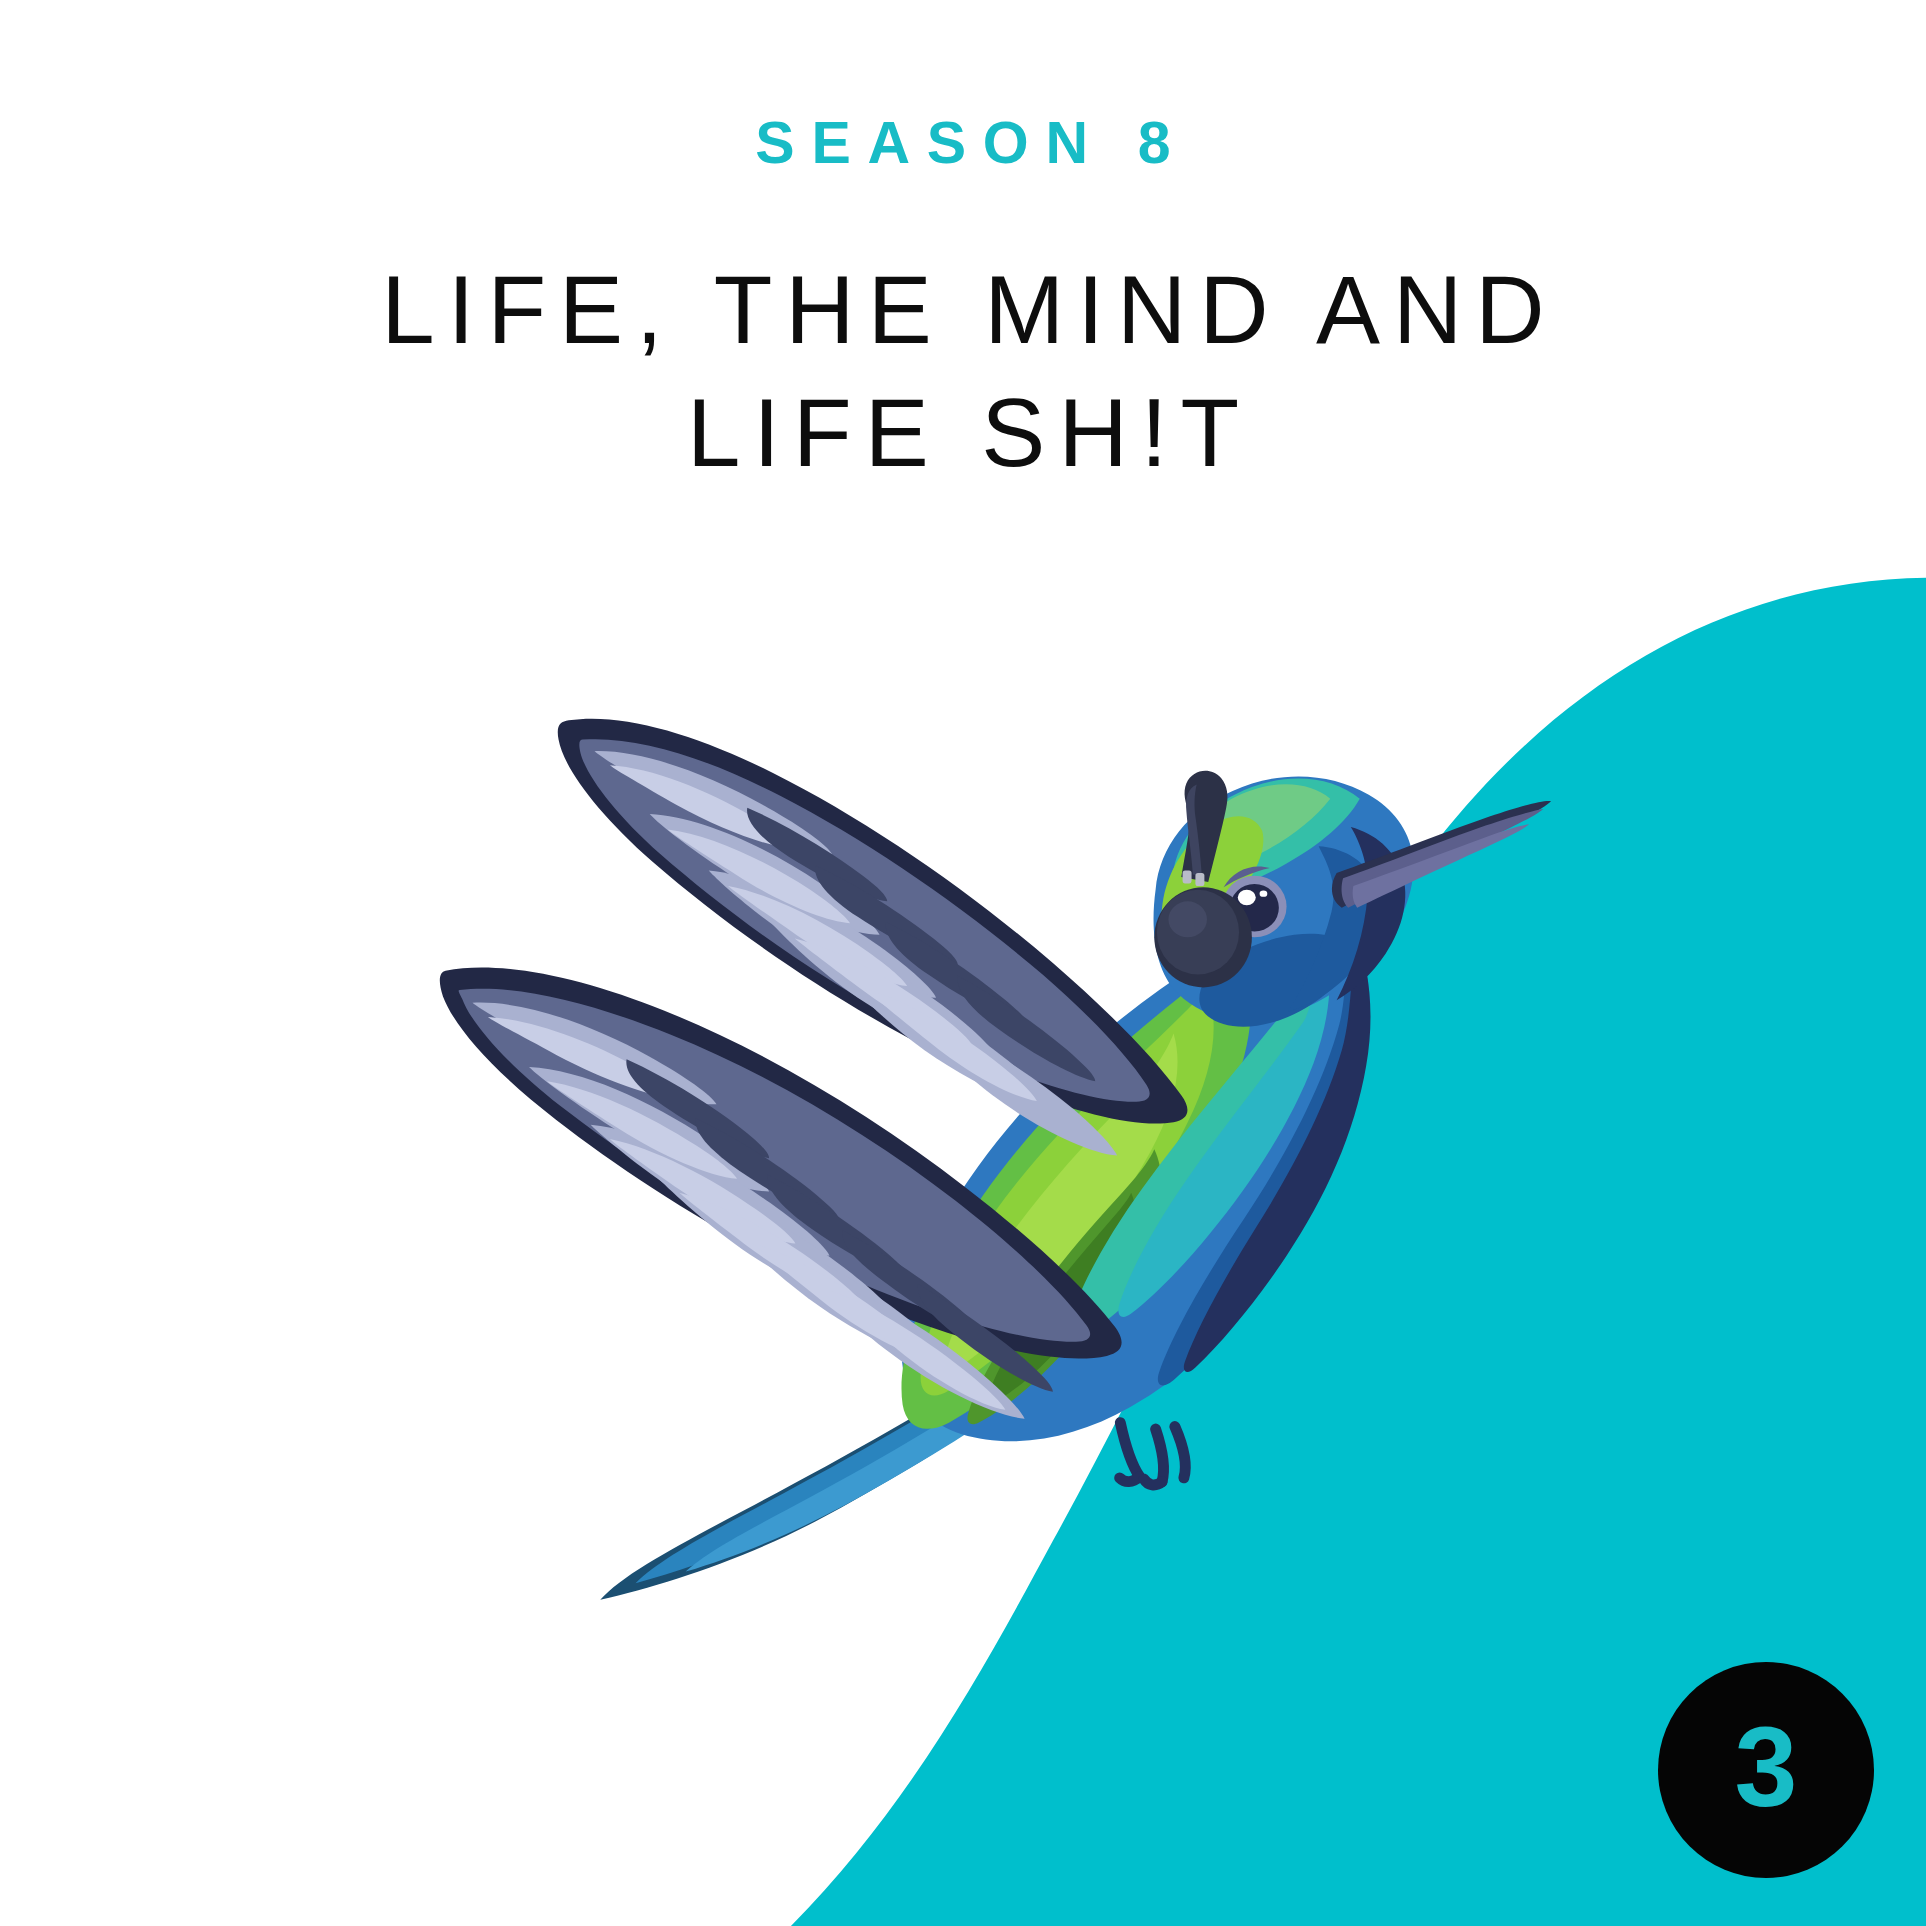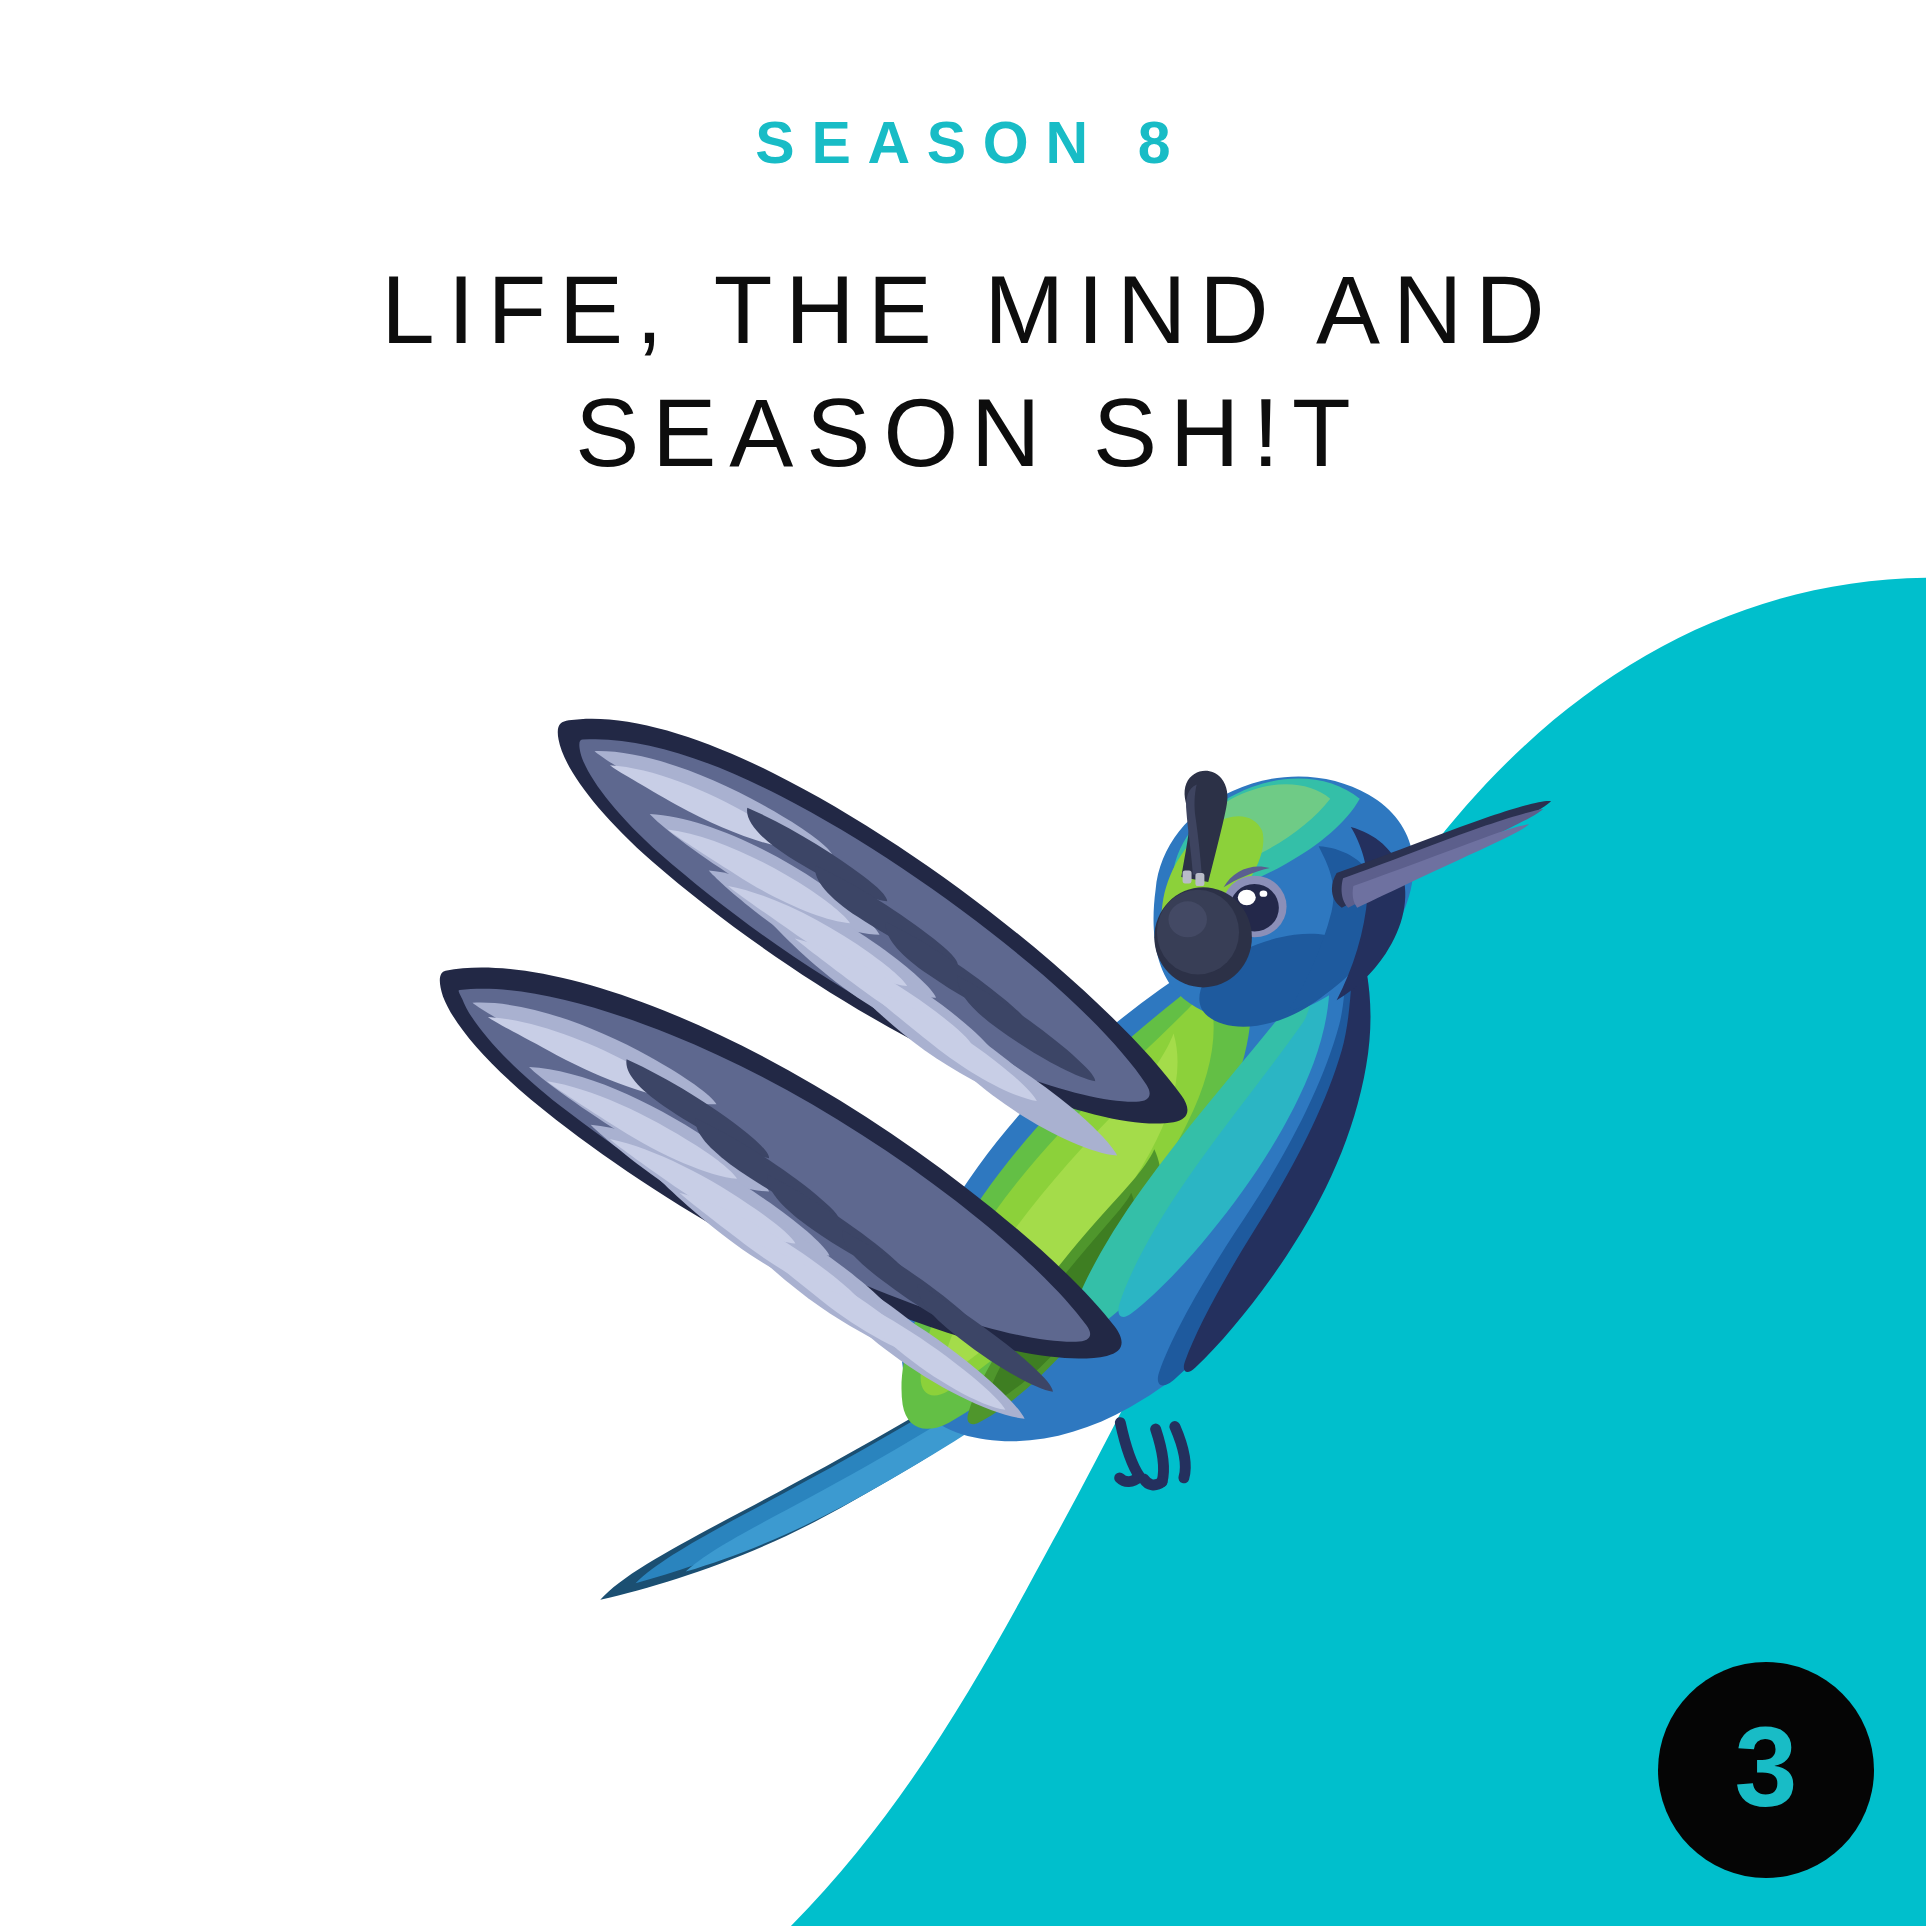--- a/index.html
+++ b/index.html
@@ -105,21 +105,21 @@
              C 2640 905, 2330 1120, 2110 1500
              C 1940 1795, 1800 2110, 1640 2400
              C 1540 2585, 1420 2810, 1232 3000
              L 3000 3000 Z" fill="#00BFCC"></path>
   </svg>
 
   <div class="text-block">
     <div class="season-label">SEASON 8</div>
     <div class="show-title">
       <span class="line">LIFE, THE MIND AND</span>
-      <span class="line">SEASON SH!T</span>
+      <span class="line">LIFE SH!T</span>
     </div>
   </div>
 
   <svg class="bird-layer" viewBox="0 0 3000 3000">
 
     <g>
       <path d="M 1650 2130
                C 1540 2215, 1400 2300, 1270 2370
                C 1150 2432, 1030 2470, 935 2492
                C 970 2452, 1060 2405, 1160 2352

